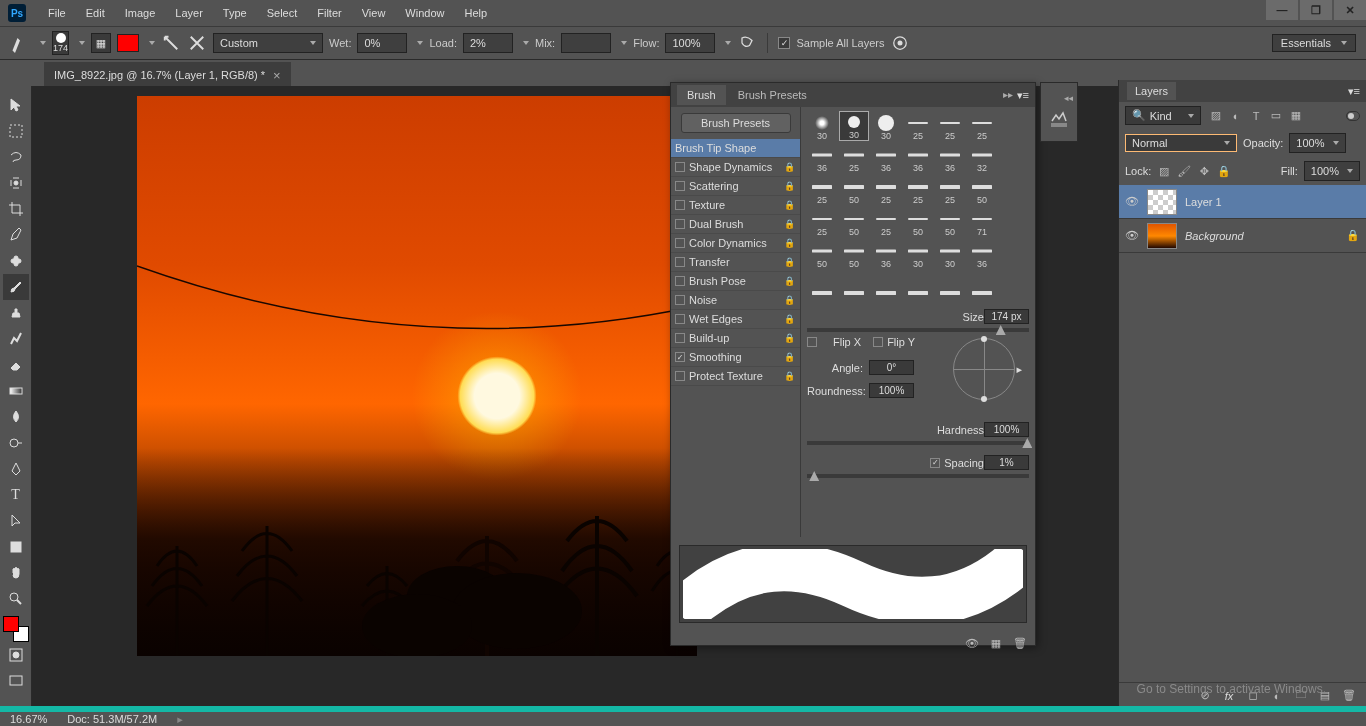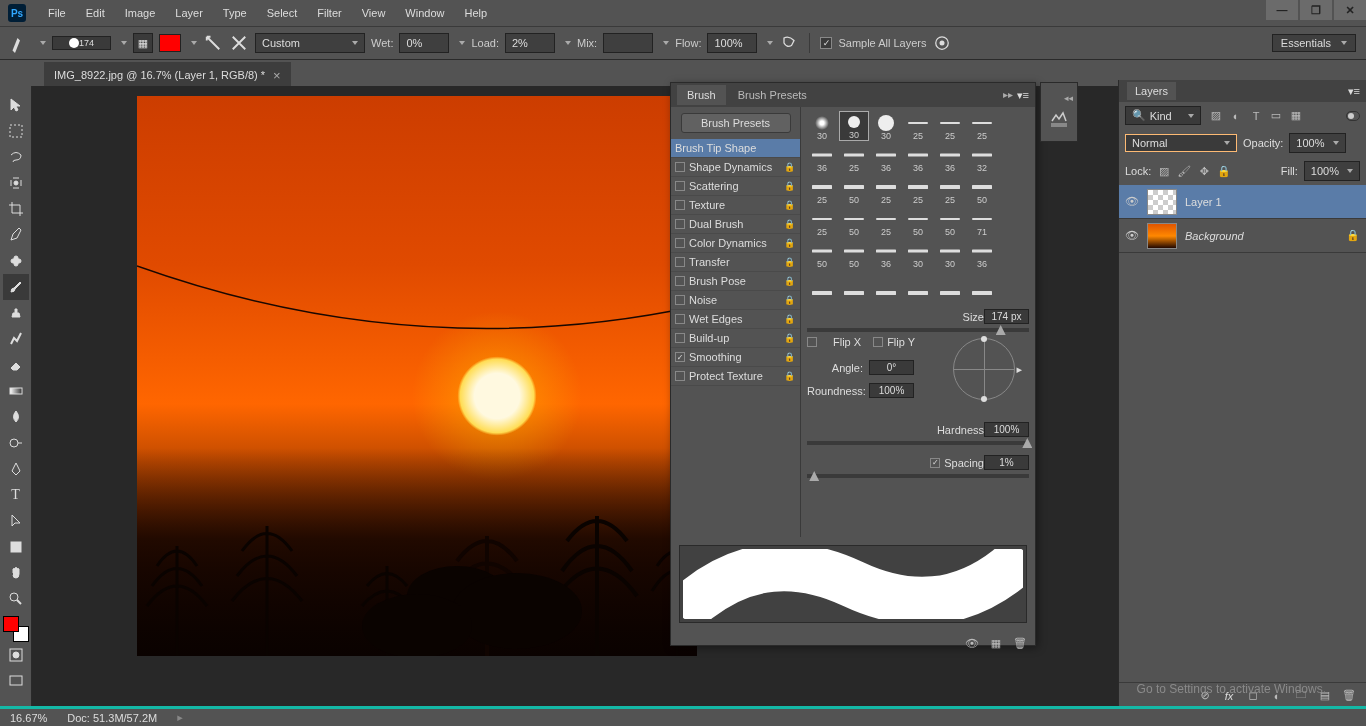--- a/index.html
+++ b/index.html
@@ -74,21 +74,21 @@
 .ly-icons{display:flex;gap:6px;margin-left:4px}
 .ly-row2{padding:4px 6px;display:flex;align-items:center;gap:6px}
 .blend-drop{background:#3a3a3a;border:1px solid #fdba74;padding:2px 6px;width:112px;display:flex;align-items:center;justify-content:space-between}
 .layer-item{height:34px;display:flex;align-items:center;padding:0 6px;gap:8px;border-bottom:1px solid #3a3a3a;cursor:pointer}
 .layer-item.selected{background:#5a7ca8}
 .eye{width:14px;text-align:center;color:#ccc}
 .layer-thumb{width:30px;height:26px;border:1px solid #888;background:#fff}
 .layer-thumb.checker{background:repeating-conic-gradient(#ccc 0 25%,#fff 0 50%) 0 0/10px 10px}
 .layer-thumb.sunset{background:linear-gradient(180deg,#e05500 0%,#ff8800 50%,#220800 100%)}
 .layers-footer{position:absolute;bottom:0;left:0;right:0;height:26px;background:#535353;border-top:1px solid #3a3a3a;display:flex;align-items:center;justify-content:flex-end;gap:10px;padding:0 10px;color:#aaa}
-.statusbar{position:absolute;bottom:0;left:0;right:0;height:20px;background:#535353;border-top:3px solid #14b8a6;display:flex;align-items:center;padding:0 10px;gap:20px;color:#bbb;font-size:10px}
+.statusbar{position:absolute;bottom:0;left:0;right:0;height:20px;background:#535353;border-top:6px solid #14b8a6;display:flex;align-items:center;padding:0 10px;gap:20px;color:#bbb;font-size:10px}
 .watermark{position:absolute;right:40px;bottom:30px;color:#888;text-align:left;pointer-events:none}
 .watermark .t1{font-size:20px;color:#9a9a9a}
 .watermark .t2{font-size:12px;color:#8a8a8a}
 .arrows{color:#aaa;font-size:10px}
 .sep{width:1px;height:20px;background:#3a3a3a;margin:0 4px}
 .small-icon{width:14px;height:14px;display:inline-flex;align-items:center;justify-content:center;color:#bbb;font-size:11px}
 </style>
 </head>
 <body>
 
@@ -111,21 +111,21 @@
   </div>
 </div>
 
 <div class="optbar">
   <div class="opt-icon">
       <svg viewBox="0 0 16 16">
         <path d="M2 14 L6 4 L8 6 L4 16" fill="#ddd"></path>
       </svg>
     </div>
   <div class="caret"></div>
-  <div style="display:flex;align-items:center;background:#3a3a3a;border:1px solid #222;padding:1px 16px">
+  <div style="display:flex;flex-direction:column;align-items:center;background:#3a3a3a;border:1px solid #222;padding:1px 0">
     <div style="width:10px;height:10px;background:#fff;border-radius:50%"></div>
     <span style="font-size:9px">174</span>
   </div>
   <div class="caret"></div>
   <div class="opt-icon" style="border:1px solid #222;background:#3a3a3a">▦</div>
   <div class="opt-swatch" style="background:#ff0000"></div>
   <div class="caret"></div>
   <div class="opt-icon">
       <svg viewBox="0 0 16 16">
         <path d="M3 3 L13 13 M3 3 L6 3 M3 3 L3 6" stroke="#ddd" fill="none" stroke-width="1.5"></path>

